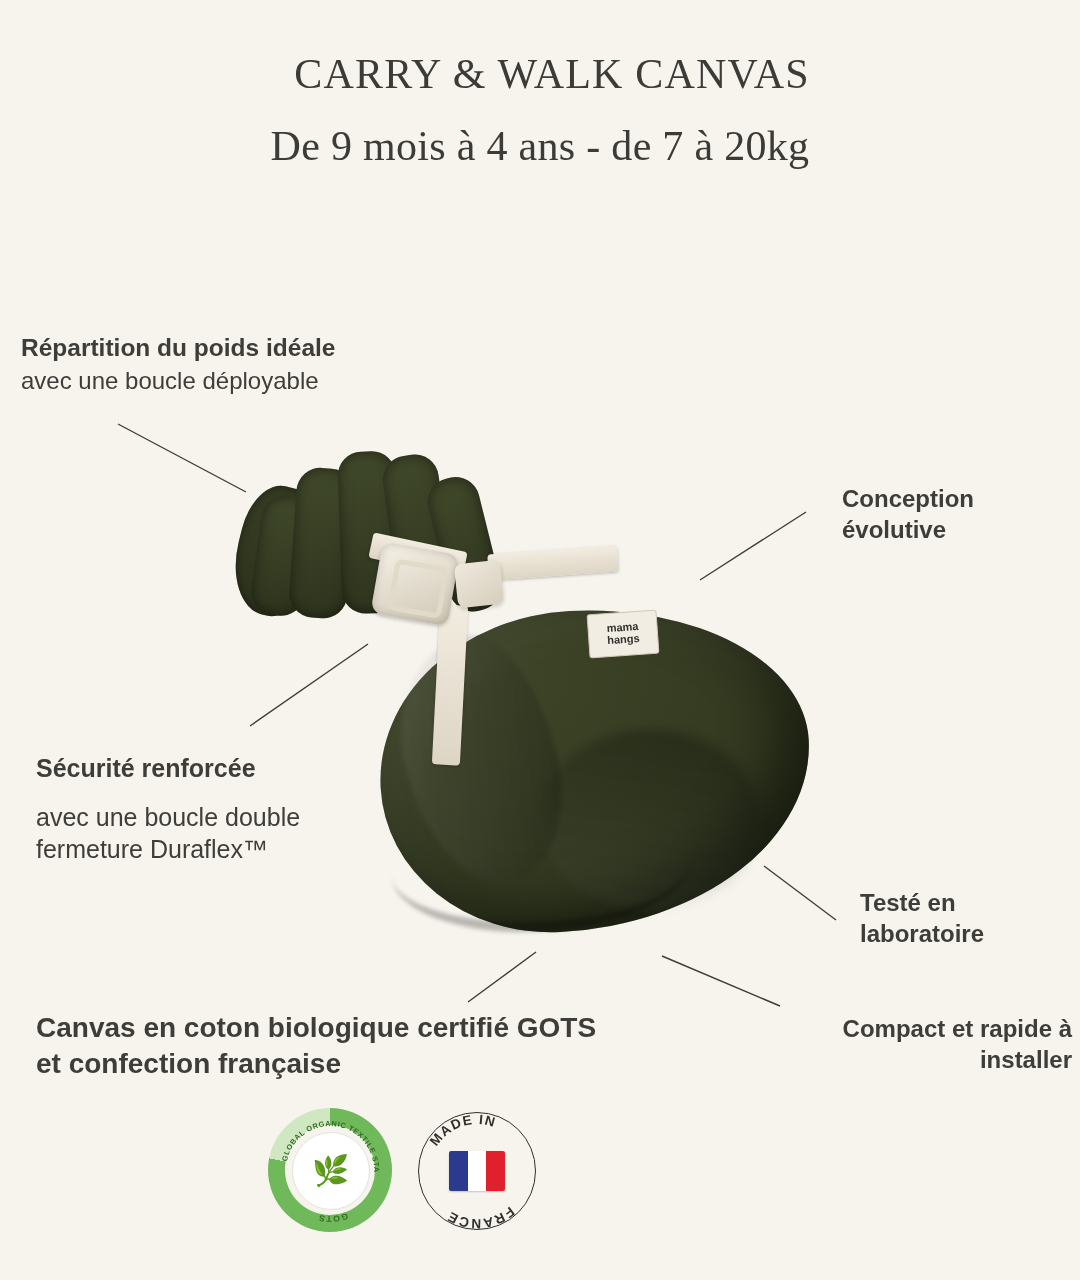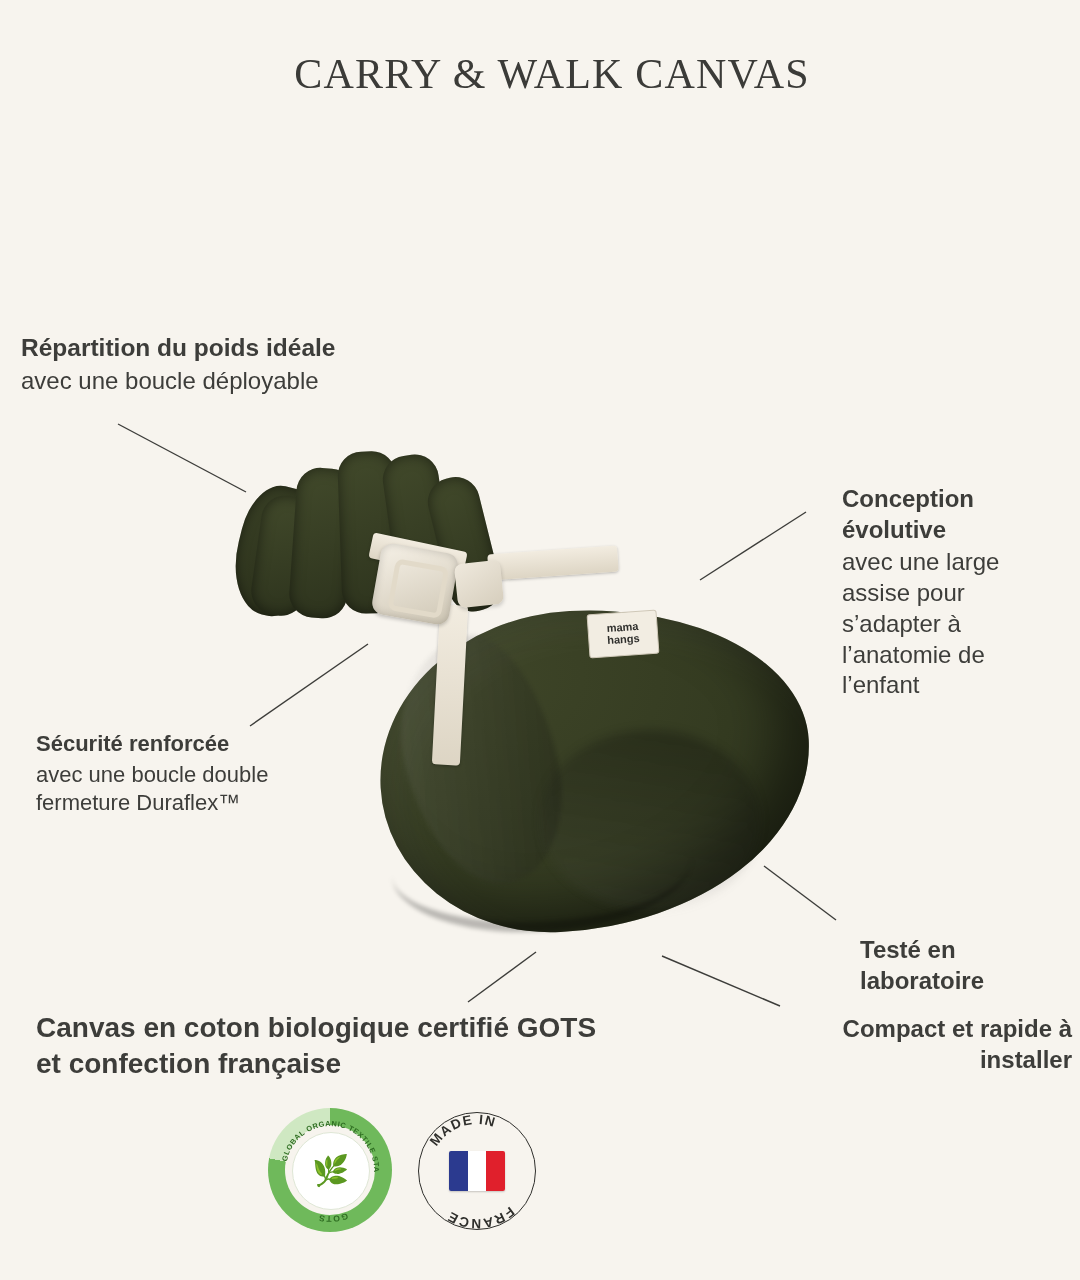--- a/index.html
+++ b/index.html
@@ -19,31 +19,31 @@
   .title-sub  { font-size:42px; margin-top:26px; letter-spacing:0.3px; }
 
   
   .note { position:absolute; line-height:1.28; }
   .note .strong { font-weight:bold; }
   .note .light  { font-weight:normal; }
   .n-tl { left:21px;  top:332px; width:470px; font-size:24px; }
   .n-tl .strong { font-size:24.5px; display:block; }
   .n-tl .light  { display:block; margin-top:3px; }
 
-  .n-ml { left:36px;  top:730px; width:330px; font-size:22px; }
+  .n-ml { left:36px;  top:752px; width:330px; font-size:25px; }
   .n-ml .strong { display:block; }
-  .n-ml .light  { display:block; margin-top:3px; }
+  .n-ml .light  { display:block; margin-top:17px; }
 
   .n-bl { left:36px;  top:1010px; width:570px; font-size:28px; font-weight:bold; }
 
   .n-tr { left:842px; top:484px; width:226px; font-size:24px; }
   .n-tr .strong { display:block; }
   .n-tr .light  { display:block; margin-top:2px; }
 
-  .n-mr { left:860px; top:935px; width:210px; font-size:24px; font-weight:bold; }
+  .n-mr { left:860px; top:888px; width:210px; font-size:24px; font-weight:bold; }
 
   .n-br { left:772px; top:1014px; width:300px; font-size:24px; font-weight:bold;text-align:right; }
 
   
   .lines { position:absolute; left:0; top:0; width:1080px; height:1280px; }
 
   
   .product { position:absolute; left:210px; top:430px; width:640px; height:520px; }
 
   .seat {
@@ -162,20 +162,21 @@
   .mif-flag i.w { background:#ffffff; }
   .mif-flag i.r { background:#e0202c; }
   .mif-text { position:absolute; left:0; top:0; width:118px; height:118px; }
   .mif-text text { font-family:"Liberation Sans", sans-serif; font-size:13.5px; font-weight:bold; fill:#2f2f2c; letter-spacing:1.4px; }
 </style>
 </head>
 <body>
 
 <div class="title-block">
   <div class="title-main">CARRY &amp; WALK CANVAS</div>
+  <div class="title-sub">De 9 mois à 4 ans - de 7 à 20kg</div>
 </div>
 
 <svg class="lines" viewBox="0 0 1080 1280">
   <g stroke="#3d3d3a" stroke-width="1.4" fill="none">
     <path d="M118,424 L246,492"></path>
     <path d="M250,726 L368,644"></path>
     <path d="M468,1002 L536,952"></path>
     <path d="M806,512 L700,580"></path>
     <path d="M836,920 L764,866"></path>
     <path d="M780,1006 L662,956"></path>
@@ -220,21 +221,20 @@
   <span class="strong">Sécurité renforcée</span>
   <span class="light">avec une boucle double fermeture Duraflex™</span>
 </div>
 
 <div class="note n-bl">
   <span>Canvas en coton biologique certifié GOTS et confection française</span>
 </div>
 
 <div class="note n-tr">
   <span class="strong">Conception évolutive</span>
-  <span class="light">avec une large assise pour s’adapter à l’anatomie de l’enfant</span>
 </div>
 
 <div class="note n-mr">
   <span>Testé en laboratoire</span>
 </div>
 
 <div class="note n-br">
   <span>Compact et rapide à installer</span>
 </div>
 

